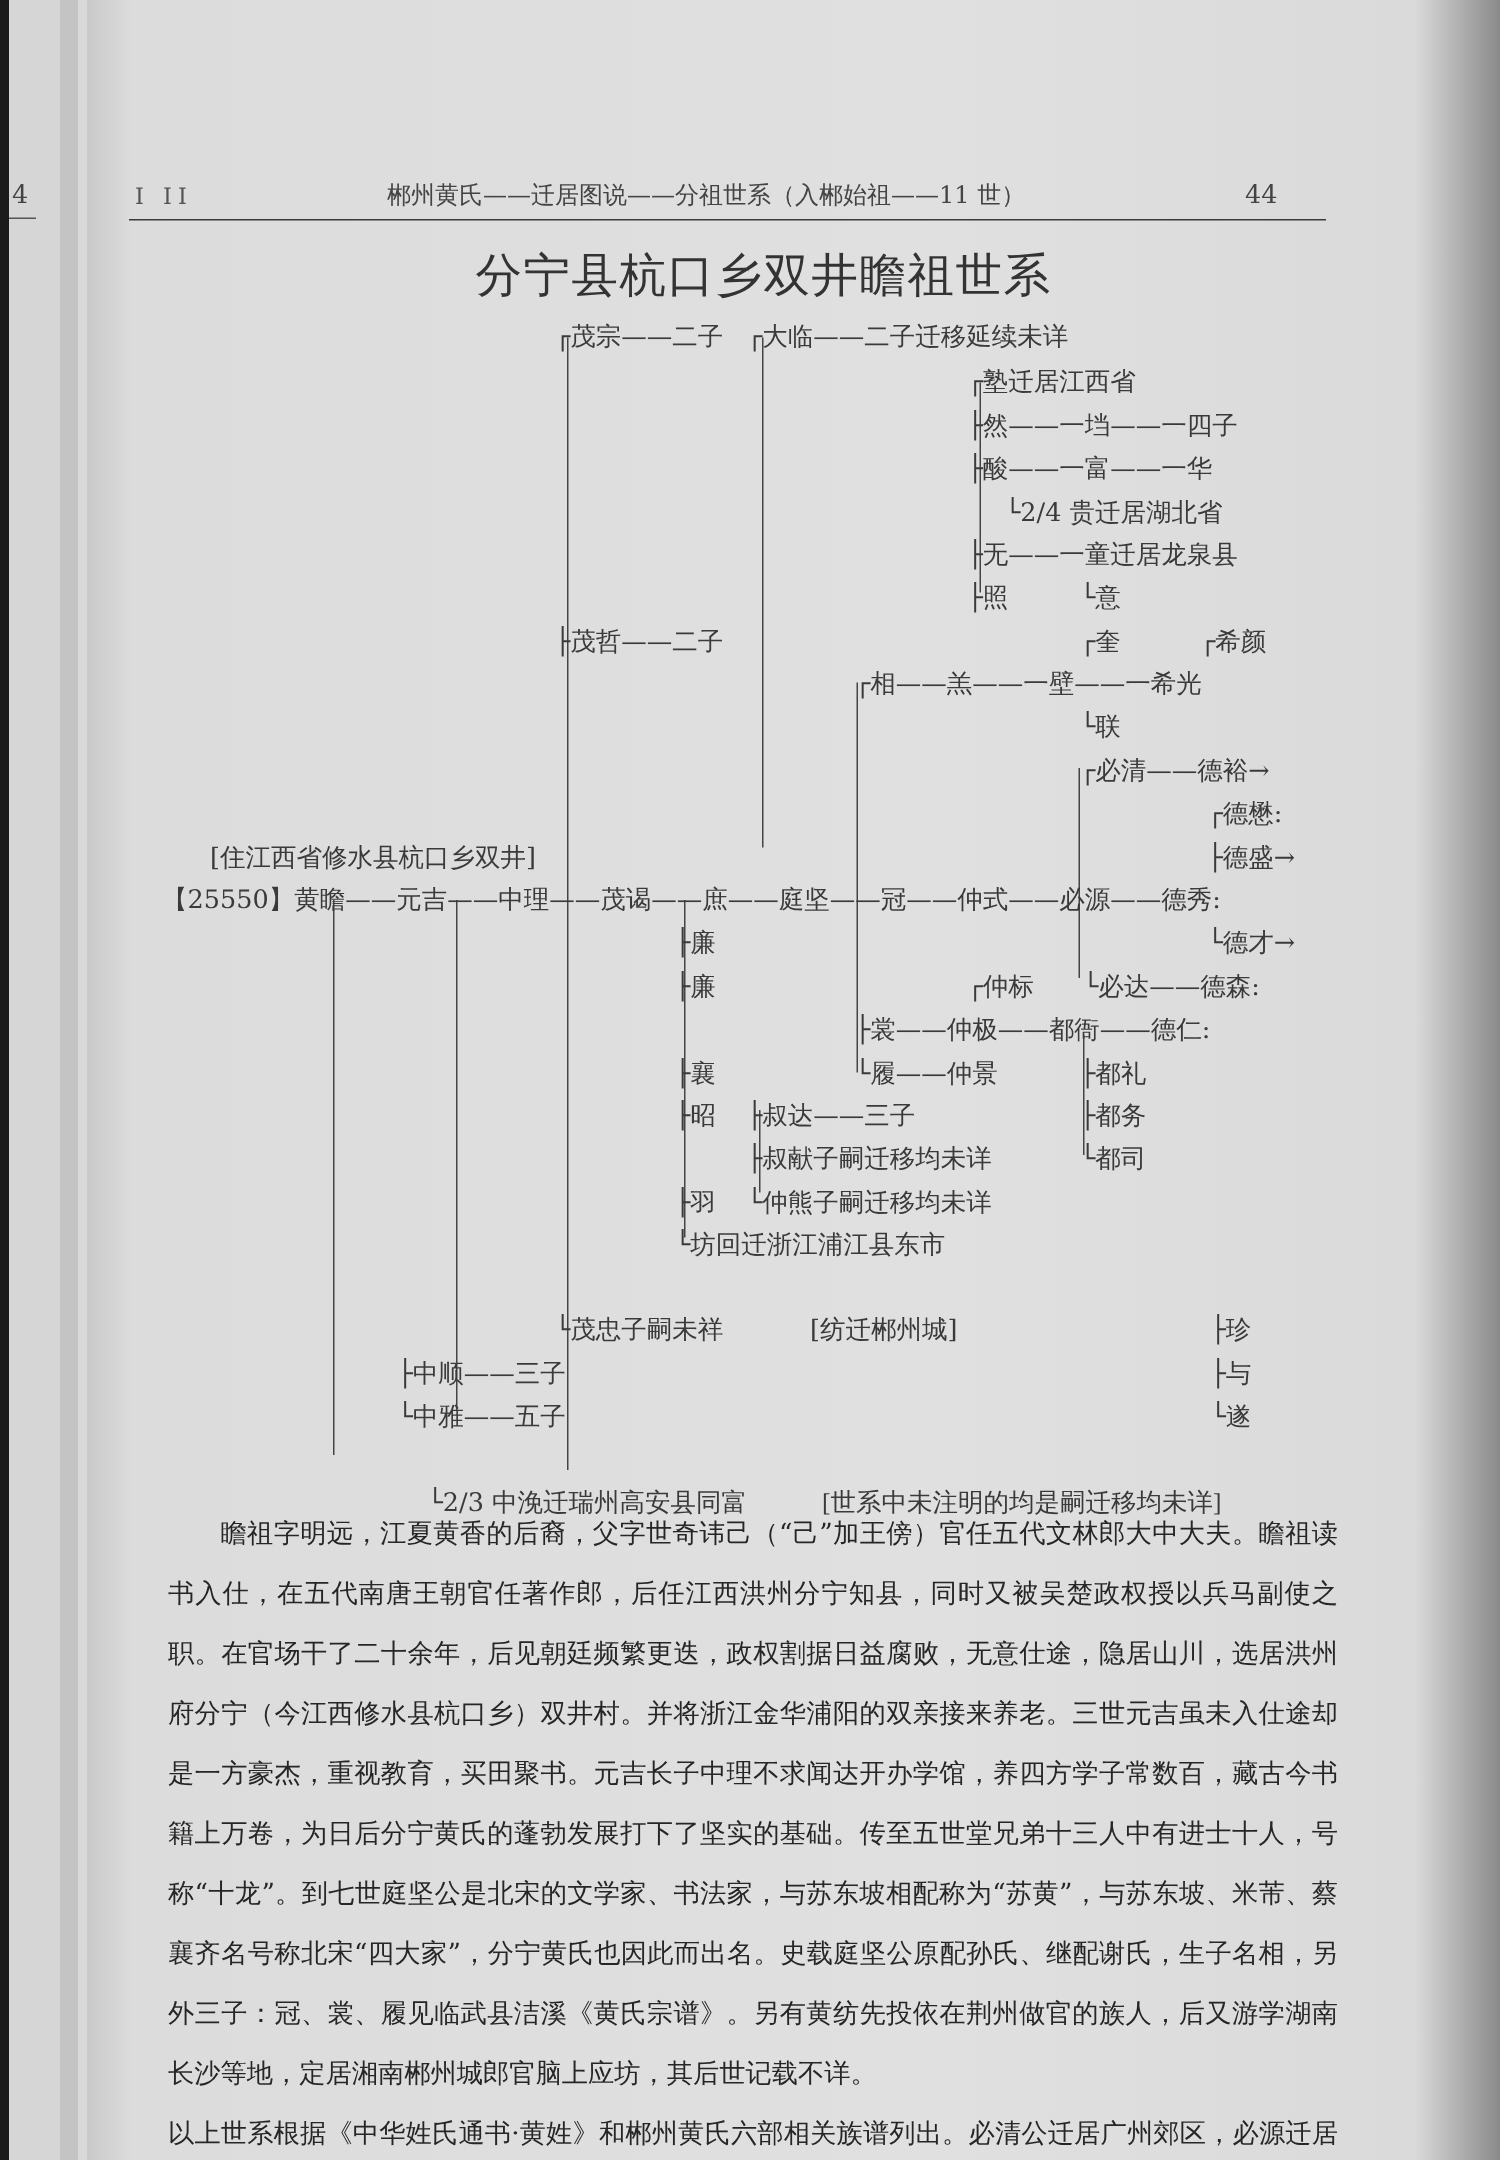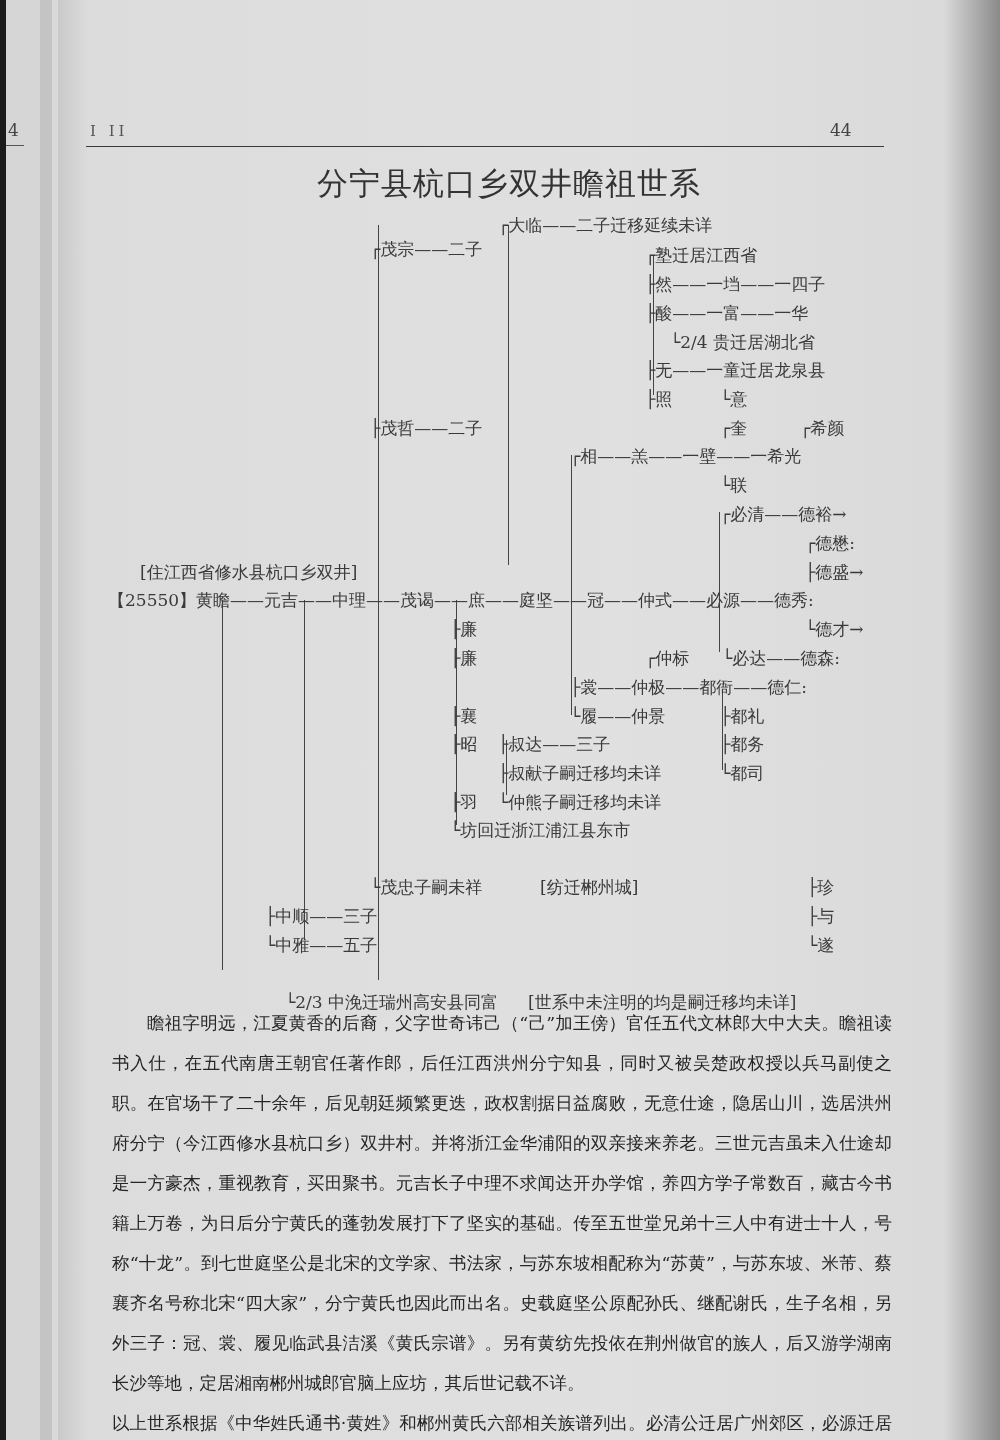--- a/index.html
+++ b/index.html
@@ -43,20 +43,21 @@
 <body>
 
 <div class="prev-page">
   <span class="num">4</span>
   <span class="rule"></span>
 </div>
 
 <div class="page">
   <div class="header">
     <span class="left-mark">I II</span>
+    <span class="title">郴州黄氏——迁居图说——分祖世系（入郴始祖——11 世）</span>
     <span class="pnum">44</span>
   </div>
   <div class="header-rule"></div>
   <div class="main-title">分宁县杭口乡双井瞻祖世系</div>
 </div>
 
 <div class="chart" id="chart">
 
   <div class="vl" style="left:378px;top:225px;height:755px;"></div>
   <div class="vl" style="left:508px;top:225px;height:340px;"></div>
@@ -66,21 +67,21 @@
   <div class="vl" style="left:456px;top:600px;height:225px;"></div>
   <div class="vl" style="left:304px;top:600px;height:340px;"></div>
   <div class="vl" style="left:222px;top:600px;height:370px;"></div>
   <div class="vl" style="left:722px;top:690px;height:80px;"></div>
   <div class="vl" style="left:506px;top:740px;height:55px;"></div>
 
   <div class="e" style="left:140px;top:562px;">[住江西省修水县杭口乡双井]</div>
   <div class="e" style="left:108px;top:590px;">
     <span>【25550】</span><span>黄瞻</span>——<span>元吉</span>——<span>中理</span>——<span>茂谒</span>——<span>庶</span>——<span>庭坚</span>——<span>冠</span>——<span>仲式</span>——<span>必源</span>——<span>德秀:</span>
   </div>
-<div class="e" style="left: 370px; top: 215px; margin-top: 24px;">┌茂宗——二子</div>
+<div class="e" style="left: 370px; top: 215px;">┌茂宗——二子</div>
     <div class="e" style="left: 498px; top: 215px;">┌大临——二子迁移延续未详</div>
     <div class="e" style="left: 645px; top: 245px;">┌塾迁居江西省</div>
     <div class="e" style="left: 645px; top: 274px;">├然——一垱——一四子</div>
     <div class="e" style="left: 645px; top: 303px;">├酸——一富——一华</div>
     <div class="e" style="left: 670px; top: 332px;">└2/4 贵迁居湖北省</div>
     <div class="e" style="left: 645px; top: 360px;">├无——一童迁居龙泉县</div>
     <div class="e" style="left: 645px; top: 389px;">├照</div>
     <div class="e" style="left: 720px; top: 389px;">└意</div>
     <div class="e" style="left: 370px; top: 418px;">├茂哲——二子</div>
     <div class="e" style="left: 720px; top: 418px;">┌奎</div>
@@ -108,19 +109,19 @@
     <div class="e" style="left: 498px; top: 792px;">└仲熊子嗣迁移均未详</div>
     <div class="e" style="left: 450px; top: 820px;">└坊回迁浙江浦江县东市</div>
     <div class="e" style="left: 370px; top: 877px;">└茂忠子嗣未祥</div>
     <div class="e" style="left: 540px; top: 877px;">[纺迁郴州城]</div>
     <div class="e" style="left: 807px; top: 877px;">├珍</div>
     <div class="e" style="left: 265px; top: 906px;">├中顺——三子</div>
     <div class="e" style="left: 807px; top: 906px;">├与</div>
     <div class="e" style="left: 265px; top: 935px;">└中雅——五子</div>
     <div class="e" style="left: 807px; top: 935px;">└遂</div>
     <div class="e" style="left: 285px; top: 992px;">└2/3 中浼迁瑞州高安县同富</div>
-    <div class="e" style="left: 528px; top: 992px;">[世系中未注明的均是嗣迁移均未详]</div>
+    <div class="e" style="left: 548px; top: 992px; font-family: Liberation Serif, serif;">[世系中未注明的均是嗣迁移均未详]</div>
   </div>
 
 <div class="body-text">
   <p>瞻祖字明远，江夏黄香的后裔，父字世奇讳己（“己”加王傍）官任五代文林郎大中大夫。瞻祖读书入仕，在五代南唐王朝官任著作郎，后任江西洪州分宁知县，同时又被吴楚政权授以兵马副使之职。在官场干了二十余年，后见朝廷频繁更迭，政权割据日益腐败，无意仕途，隐居山川，选居洪州府分宁（今江西修水县杭口乡）双井村。并将浙江金华浦阳的双亲接来养老。三世元吉虽未入仕途却是一方豪杰，重视教育，买田聚书。元吉长子中理不求闻达开办学馆，养四方学子常数百，藏古今书籍上万卷，为日后分宁黄氏的蓬勃发展打下了坚实的基础。传至五世堂兄弟十三人中有进士十人，号称“十龙”。到七世庭坚公是北宋的文学家、书法家，与苏东坡相配称为“苏黄”，与苏东坡、米芾、蔡襄齐名号称北宋“四大家”，分宁黄氏也因此而出名。史载庭坚公原配孙氏、继配谢氏，生子名相，另外三子：冠、裳、履见临武县洁溪《黄氏宗谱》。另有黄纺先投依在荆州做官的族人，后又游学湖南长沙等地，定居湘南郴州城郎官脑上应坊，其后世记载不详。</p>
   <p style="text-indent:0;">以上世系根据《中华姓氏通书·黄姓》和郴州黄氏六部相关族谱列出。必清公迁居广州郊区，必源迁居广东省连州星子，必达公迁居广东省连州夏湟。居住分布可查的为德懋公定居临武县，德盛定居连县，德秀、德才定居宜章县，德仁后裔住临武县。</p>
 </div>
 
 </body></html>

